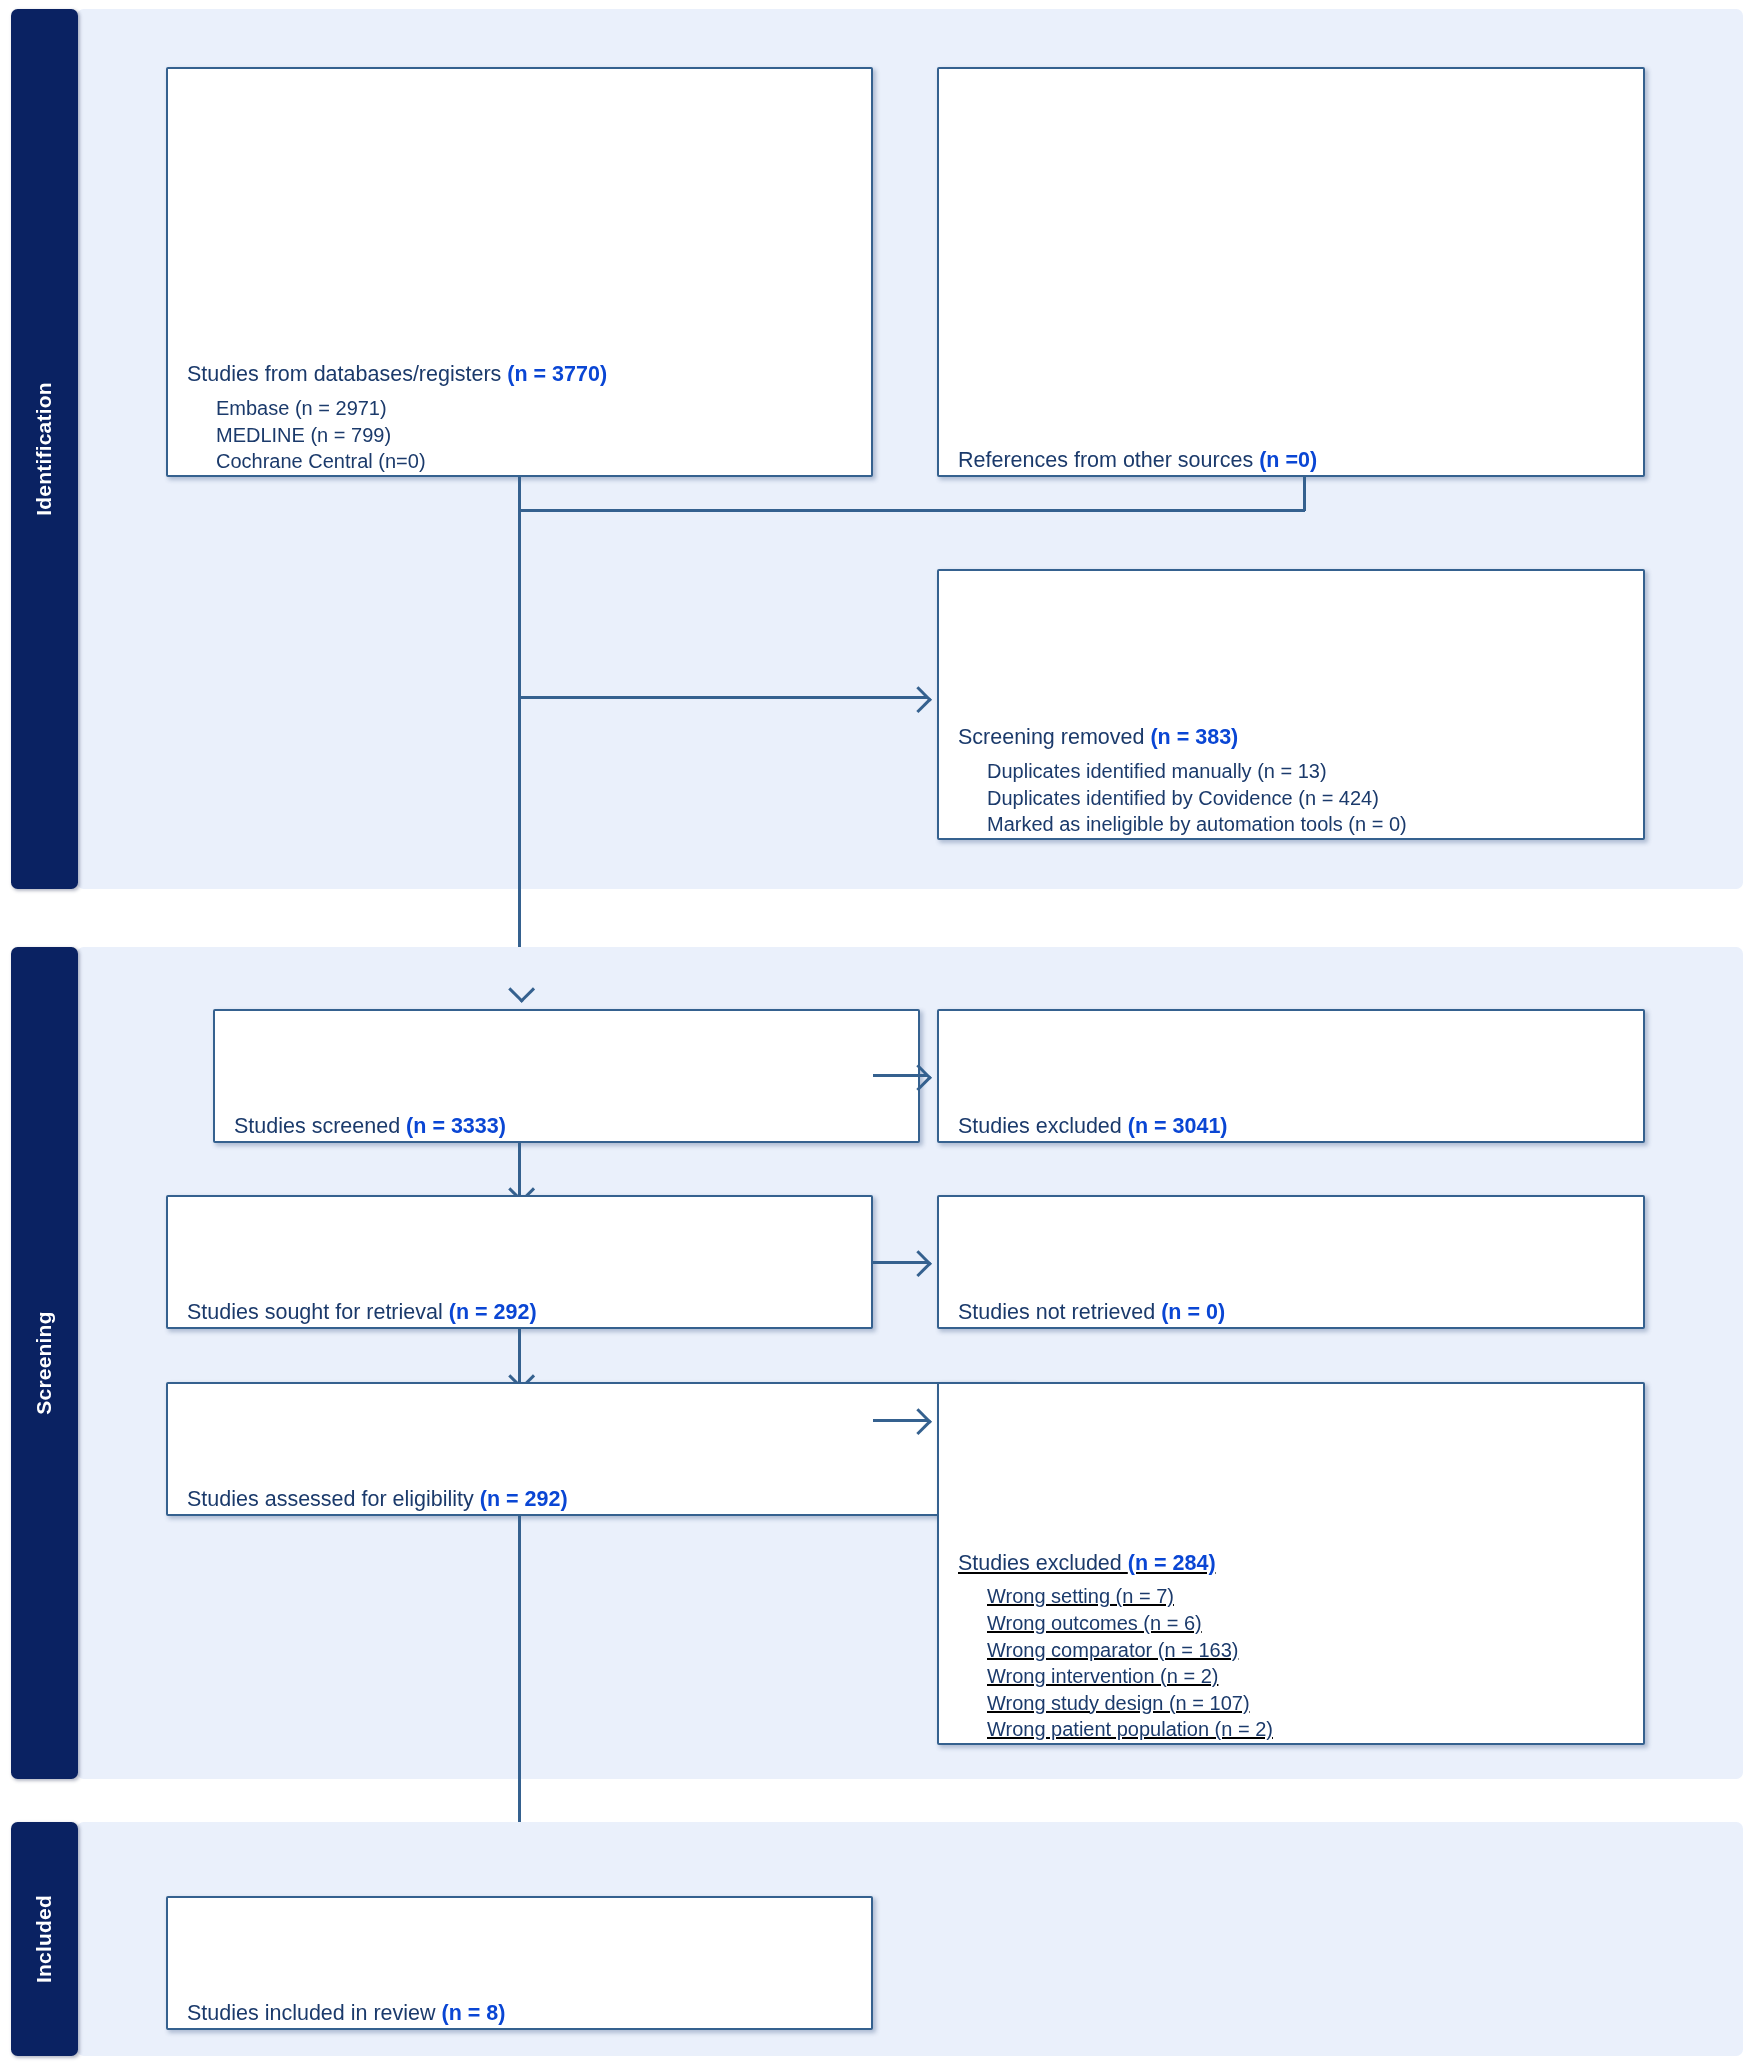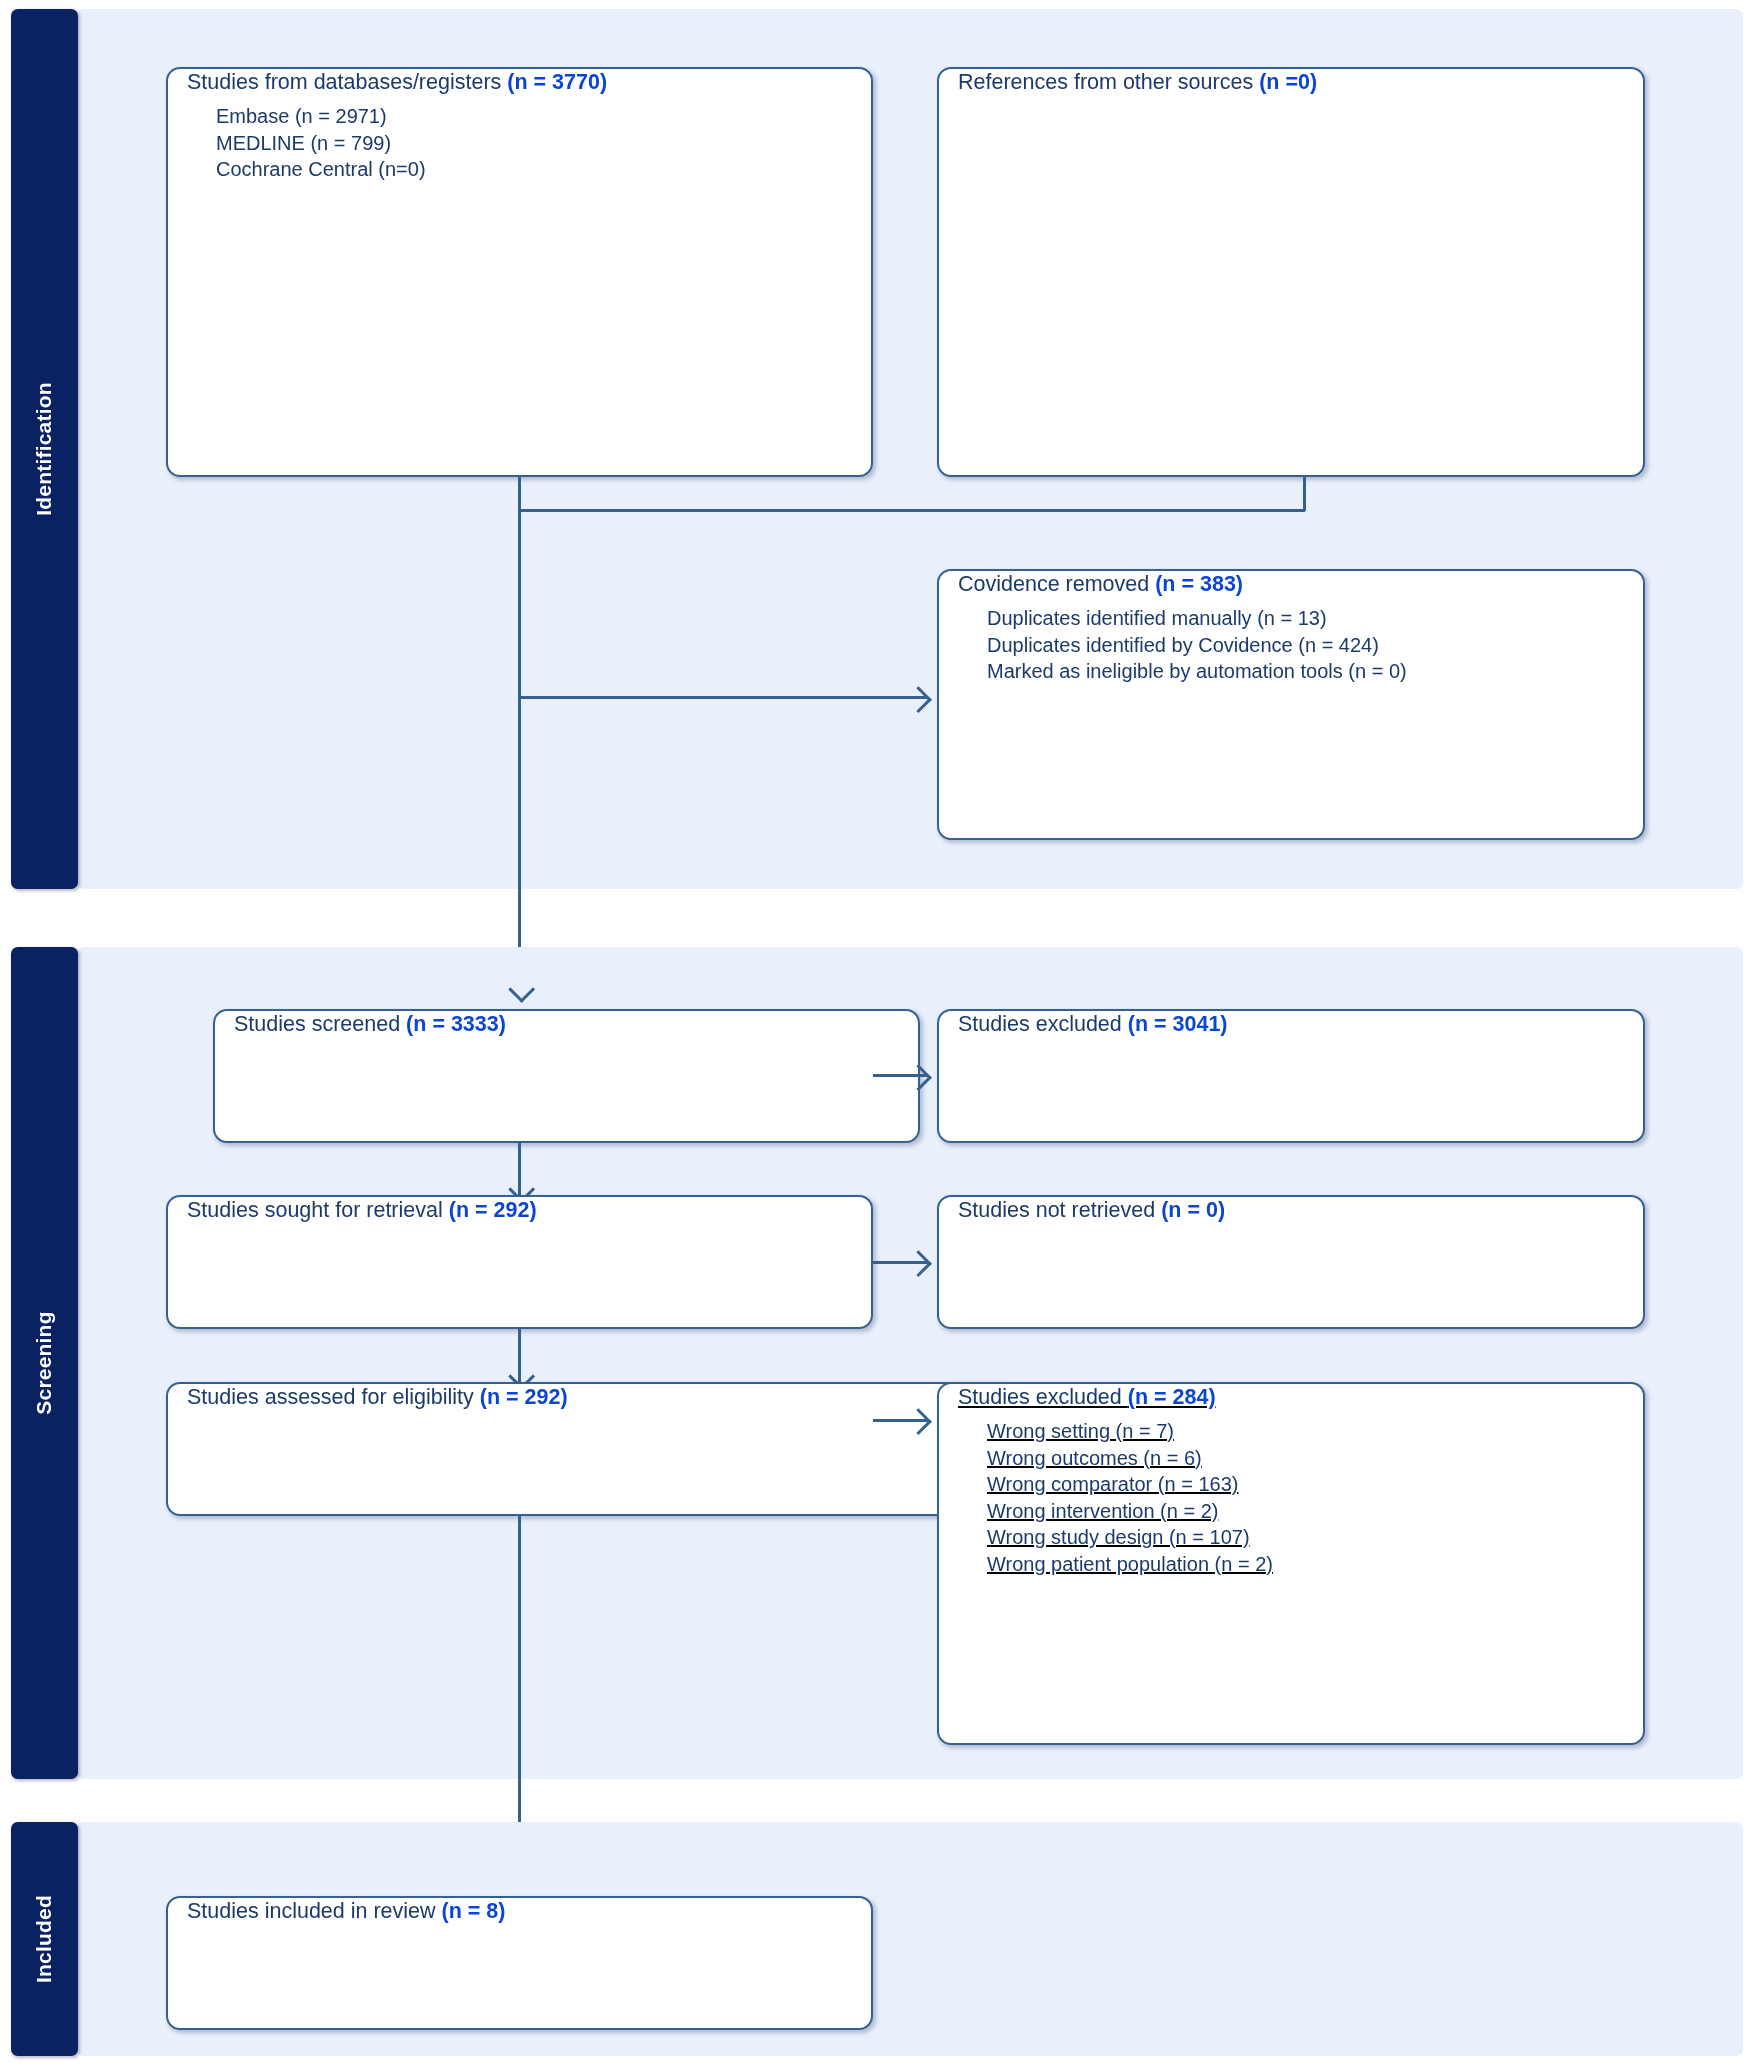--- a/index.html
+++ b/index.html
@@ -43,26 +43,26 @@
     font-weight: bold;
     font-size: 21px;
     letter-spacing: 0.2px;
   }
 
   
   .pbox {
     position: absolute;
     background: #ffffff;
     border: 2.9px solid #35618f;
-    border-radius: 14px;
+    border-radius: 2px;
     box-sizing: border-box;
     box-shadow: 2.4px 2.9px 4.3px rgba(40,70,120,0.30);
     display: flex;
     flex-direction: column;
-    justify-content: flex-start;
+    justify-content: flex-end;
   }
   .pbox .ptext {
     padding: 0 19px;
     color: #1b3a6b;
     font-size: 21.5px;
     line-height: 1.30;
     font-weight: normal;
   }
   .pbox .ptext .accent {
     color: #0a46d4;
@@ -129,21 +129,21 @@
   <div class="conn v" style="left:1303px; top:477px; width:2.9px; height:34px;"></div>
   <div class="conn h" style="left:518px; top:509px; width:787px; height:2.9px;"></div>
 
   <div class="conn v" style="left:518px; top:509px; width:2.9px; height:488px;"></div>
 
   <div class="conn h" style="left:518px; top:696px; width:409px; height:2.9px;"></div>
   <span class="chev right" style="left:909px; top:690px;"></span>
 
   <div class="pbox" style="left:937px; top:569px; width:708px; height:271px;">
     <div class="ptext">
-      <span>Covidence removed </span><span class="accent">(n = 383)</span>
+      <span>Screening removed </span><span class="accent">(n = 383)</span>
       <ul class="sublist">
         <li>Duplicates identified manually (n = 13)</li>
         <li>Duplicates identified by Covidence (n = 424)</li>
         <li>Marked as ineligible by automation tools (n = 0)</li>
       </ul>
     </div>
   </div>
 
   <div class="panel" style="left:77px; top:947px; width:1666px; height:832px;"></div>
   <div class="stagebar" style="left:10.5px; top:947px; width:67px; height:832px;">

